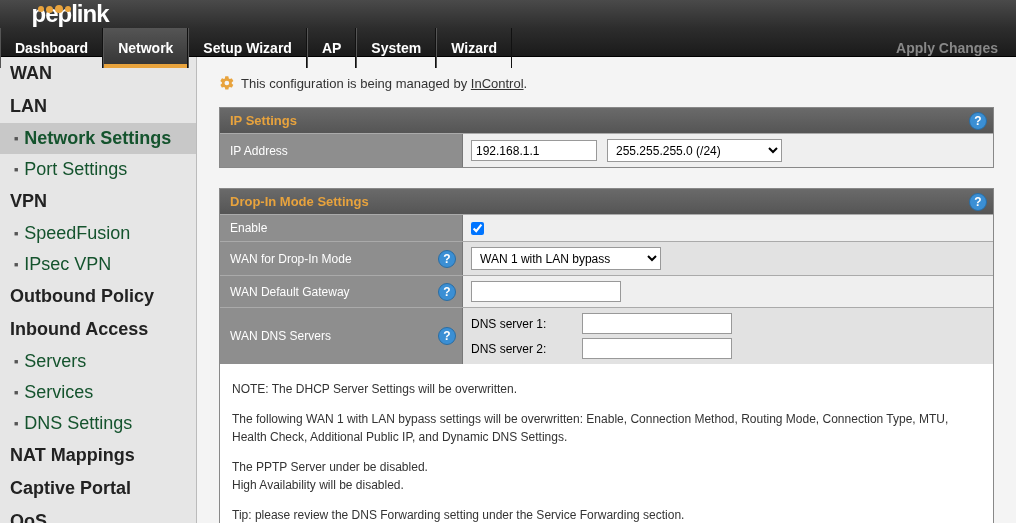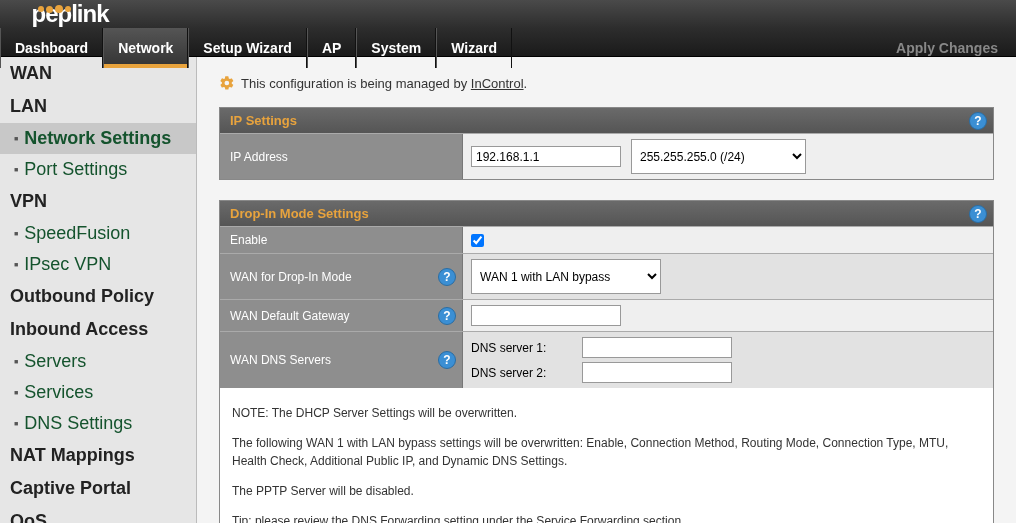--- a/index.html
+++ b/index.html
@@ -38,21 +38,21 @@
   .help { position: absolute; right: 6px; top: 4px; width: 18px; height: 18px; border-radius: 50%; background: #3b8fd4; color: #fff; font-weight: bold; font-size: 12px; display: flex; align-items: center; justify-content: center; cursor: pointer; border: 1px solid #2a6da3; }
   
   .panel-row { display: flex; border-top: 1px solid #aaa; }
   .panel-row:first-of-type { border-top: none; }
   .row-label { width: 243px; background: #8e8e8e; color: #fff; padding: 6px 10px; font-size: 12px; position: relative; display: flex; align-items: center; border-right: 1px solid #777; }
   .row-label .help { right: 6px; top: 50%; transform: translateY(-50%); }
   .row-value { flex: 1; padding: 5px 8px; background: #efefef; display: flex; align-items: center; gap: 10px; flex-wrap: wrap; }
   .panel-row.alt .row-value { background: #e2e2e2; }
   
   input[type=text] { border: 1px solid #999; padding: 2px 4px; font-size: 12px; height: 21px; font-family: inherit; }
-  select { border: 1px solid #999; padding: 2px 4px; font-size: 12px; height: 35px; background: #fff; font-family: inherit; }
+  select { border: 1px solid #999; padding: 2px 4px; font-size: 12px; height: 23px; background: #fff; font-family: inherit; }
   
   .dns-block { display: flex; flex-direction: column; gap: 4px; }
   .dns-line { display: flex; align-items: center; gap: 19px; }
   .dns-line label { width: 92px; text-align: left; }
   
   .panel-note { padding: 16px 12px; font-size: 12px; color: #333; line-height: 1.5; background: #fff; }
   .panel-note p { margin-bottom: 12px; }
   .panel-note p:last-child { margin-bottom: 0; }
 </style>
 </head>
@@ -131,21 +131,21 @@
     <div class="panel">
       <div class="panel-header">
         <span>IP Settings</span>
         <span class="help">?</span>
       </div>
       <div class="panel-row">
         <div class="row-label">
             <span>IP Address</span>
           </div>
         <div class="row-value">
-          <input type="text" style="width: 150px;" value="192.168.1.1">
+          <input type="text" style="width: 126px;" value="192.168.1.1">
           <select style="width:175px">
             <option>255.255.255.0 (/24)</option>
           </select>
         </div>
       </div>
     </div>
 
     <div class="panel">
       <div class="panel-header">
         <span>Drop-In Mode Settings</span>
@@ -194,19 +194,20 @@
               <label>DNS server 2:</label>
               <input type="text" style="width: 150px;" value="">
             </div>
           </div>
         </div>
       </div>
       <div class="panel-note">
         <p>NOTE: The DHCP Server Settings will be overwritten.</p>
         <p>The following WAN 1 with LAN bypass settings will be overwritten: Enable, Connection Method, Routing Mode, Connection Type, MTU, Health Check, Additional Public IP, and Dynamic DNS Settings.</p>
         <p>
-          <span>The PPTP Server will be disabled.</span><br>
+          <span>The PPTP Server under be disabled.</span><br>
+          <span>High Availability will be disabled.</span>
         </p>
         <p>Tip: please review the DNS Forwarding setting under the Service Forwarding section.</p>
       </div>
     </div>
   </div>
 </div>
 
 </body></html>

